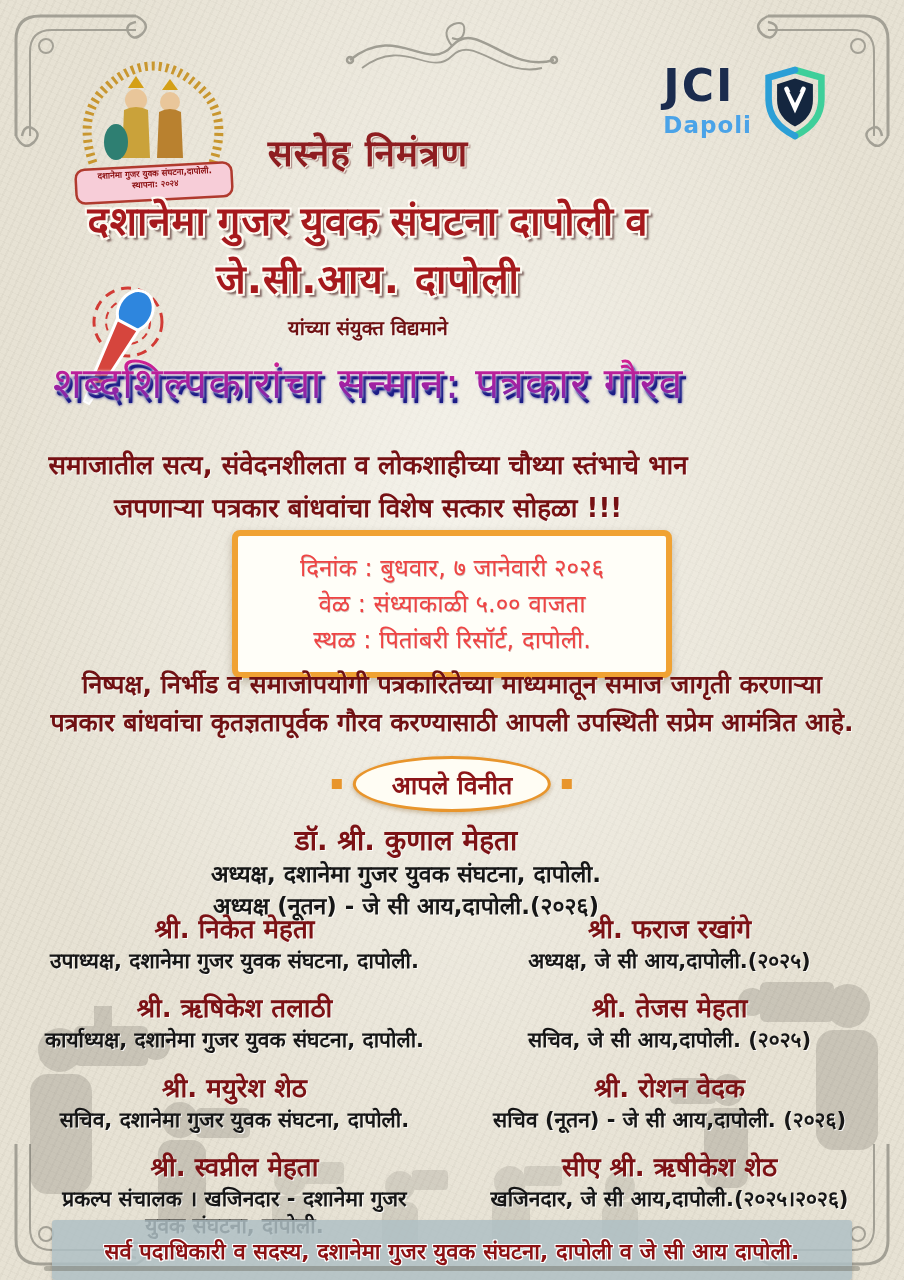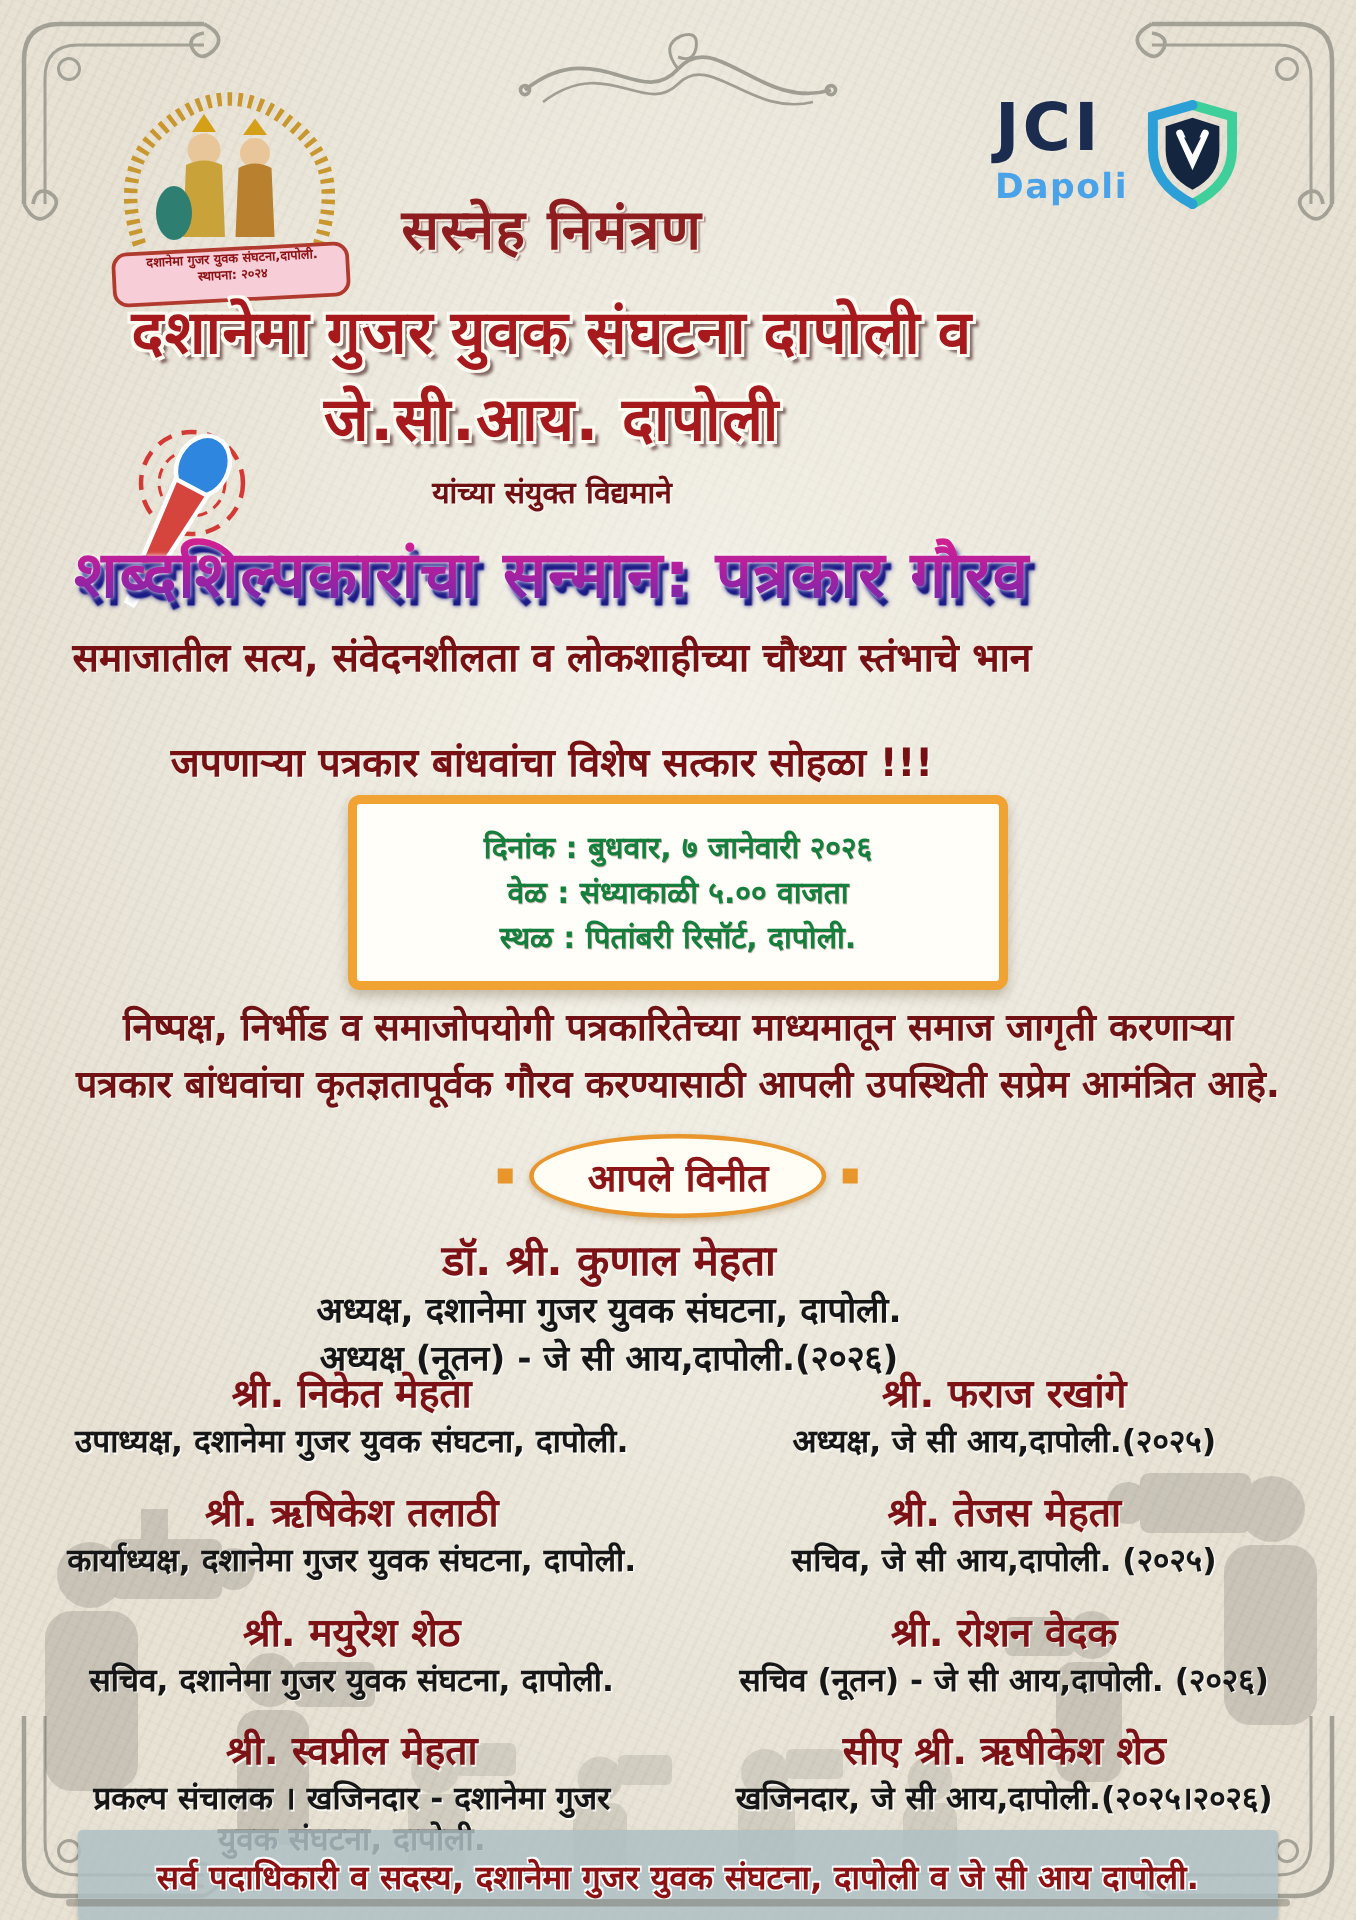--- a/index.html
+++ b/index.html
@@ -43,38 +43,38 @@
   
   .invite-heading { top:126px; font-size:37px; font-weight:800; color:#8e1d20; letter-spacing:1px;
      text-shadow:1px 1px 0 #f7f3e8, 2px 2px 1px rgba(80,10,10,.45); }
   .host-line { font-size:40px; font-weight:800; color:#a6191d; letter-spacing:1px;
      text-shadow:-2px -2px 0 #fdfaf2, 2px -2px 0 #fdfaf2, -2px 2px 0 #fdfaf2, 2px 2px 0 #fdfaf2,
                  4px 4px 2px rgba(45,2,2,.55); }
   .host-line.l1 { top:192px;font-family:Liberation Serif, serif; }
   .host-line.l2 { top:250px; }
   .joint-line { top:314px; font-size:20px; font-weight:bold; color:#6f1113;
      text-shadow:1px 1px 0 rgba(255,255,255,.8); }
-  .main-title { top:352px; font-size:43px; font-weight:700; letter-spacing:1px;
+  .main-title { top:352px; font-size:43px; font-weight:400; letter-spacing:1px;
      background:linear-gradient(180deg,#e0218a 0%, #b01f9e 45%, #5f2db0 100%);
      -webkit-background-clip:text; background-clip:text; color:transparent;
      filter:drop-shadow(0 0 1.5px #ffffff) drop-shadow(3px 5px 0 #1b1b86); }
   .sub-line { font-size:26px; font-weight:bold; color:#761013;
      text-shadow:1px 1px 0 rgba(255,255,255,.75); }
-  .sub-line.s1 { top:419px; }
+  .sub-line.s1 { top:446px; }
   .sub-line.s2 { top:489px; }
 
   
   .mic { top:272px; left:76px; width:96px; height:160px; }
   .mic svg { width:100%; height:100%; }
 
   
   .event-box { top:530px; left:232px; width:440px; background:#fffef8;
      border:6px solid #f0a233; border-radius:8px; padding:14px 8px;
      box-shadow:0 4px 8px rgba(60,40,0,.25), inset 0 0 0 2px #fffef8; text-align:center; }
-  .event-line { font-size:20px; font-weight:700; color:#15803d; line-height:1.5;
+  .event-line { font-size:24px; font-weight:400; color:#ef4444; line-height:1.5;
      text-shadow:.5px .5px 0 rgba(120,20,20,.3); }
 
   
   .invite-para { top:666px; left:42px; width:820px; text-align:center;
      font-size:25px; font-weight:bold; color:#701113; line-height:1.5;
      text-shadow:1px 1px 0 rgba(255,255,255,.7); }
 
   
   .yours-badge { top:756px; left:50%; transform:translateX(-50%);
      background:#fffdf4; border:3px solid #e8952c; border-radius:50%;

